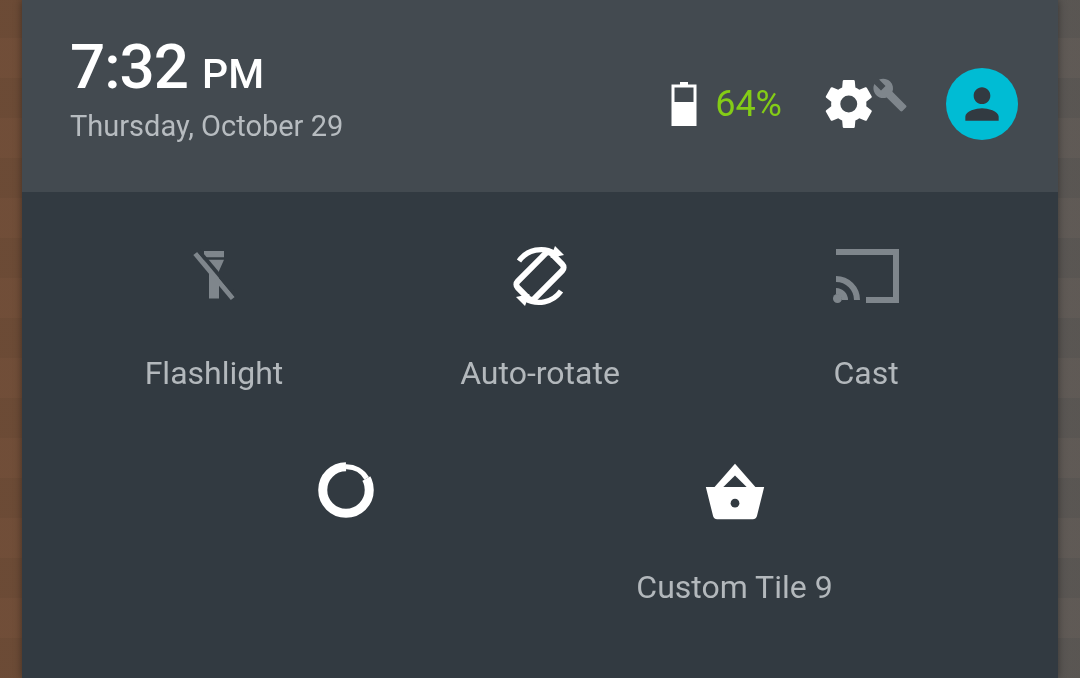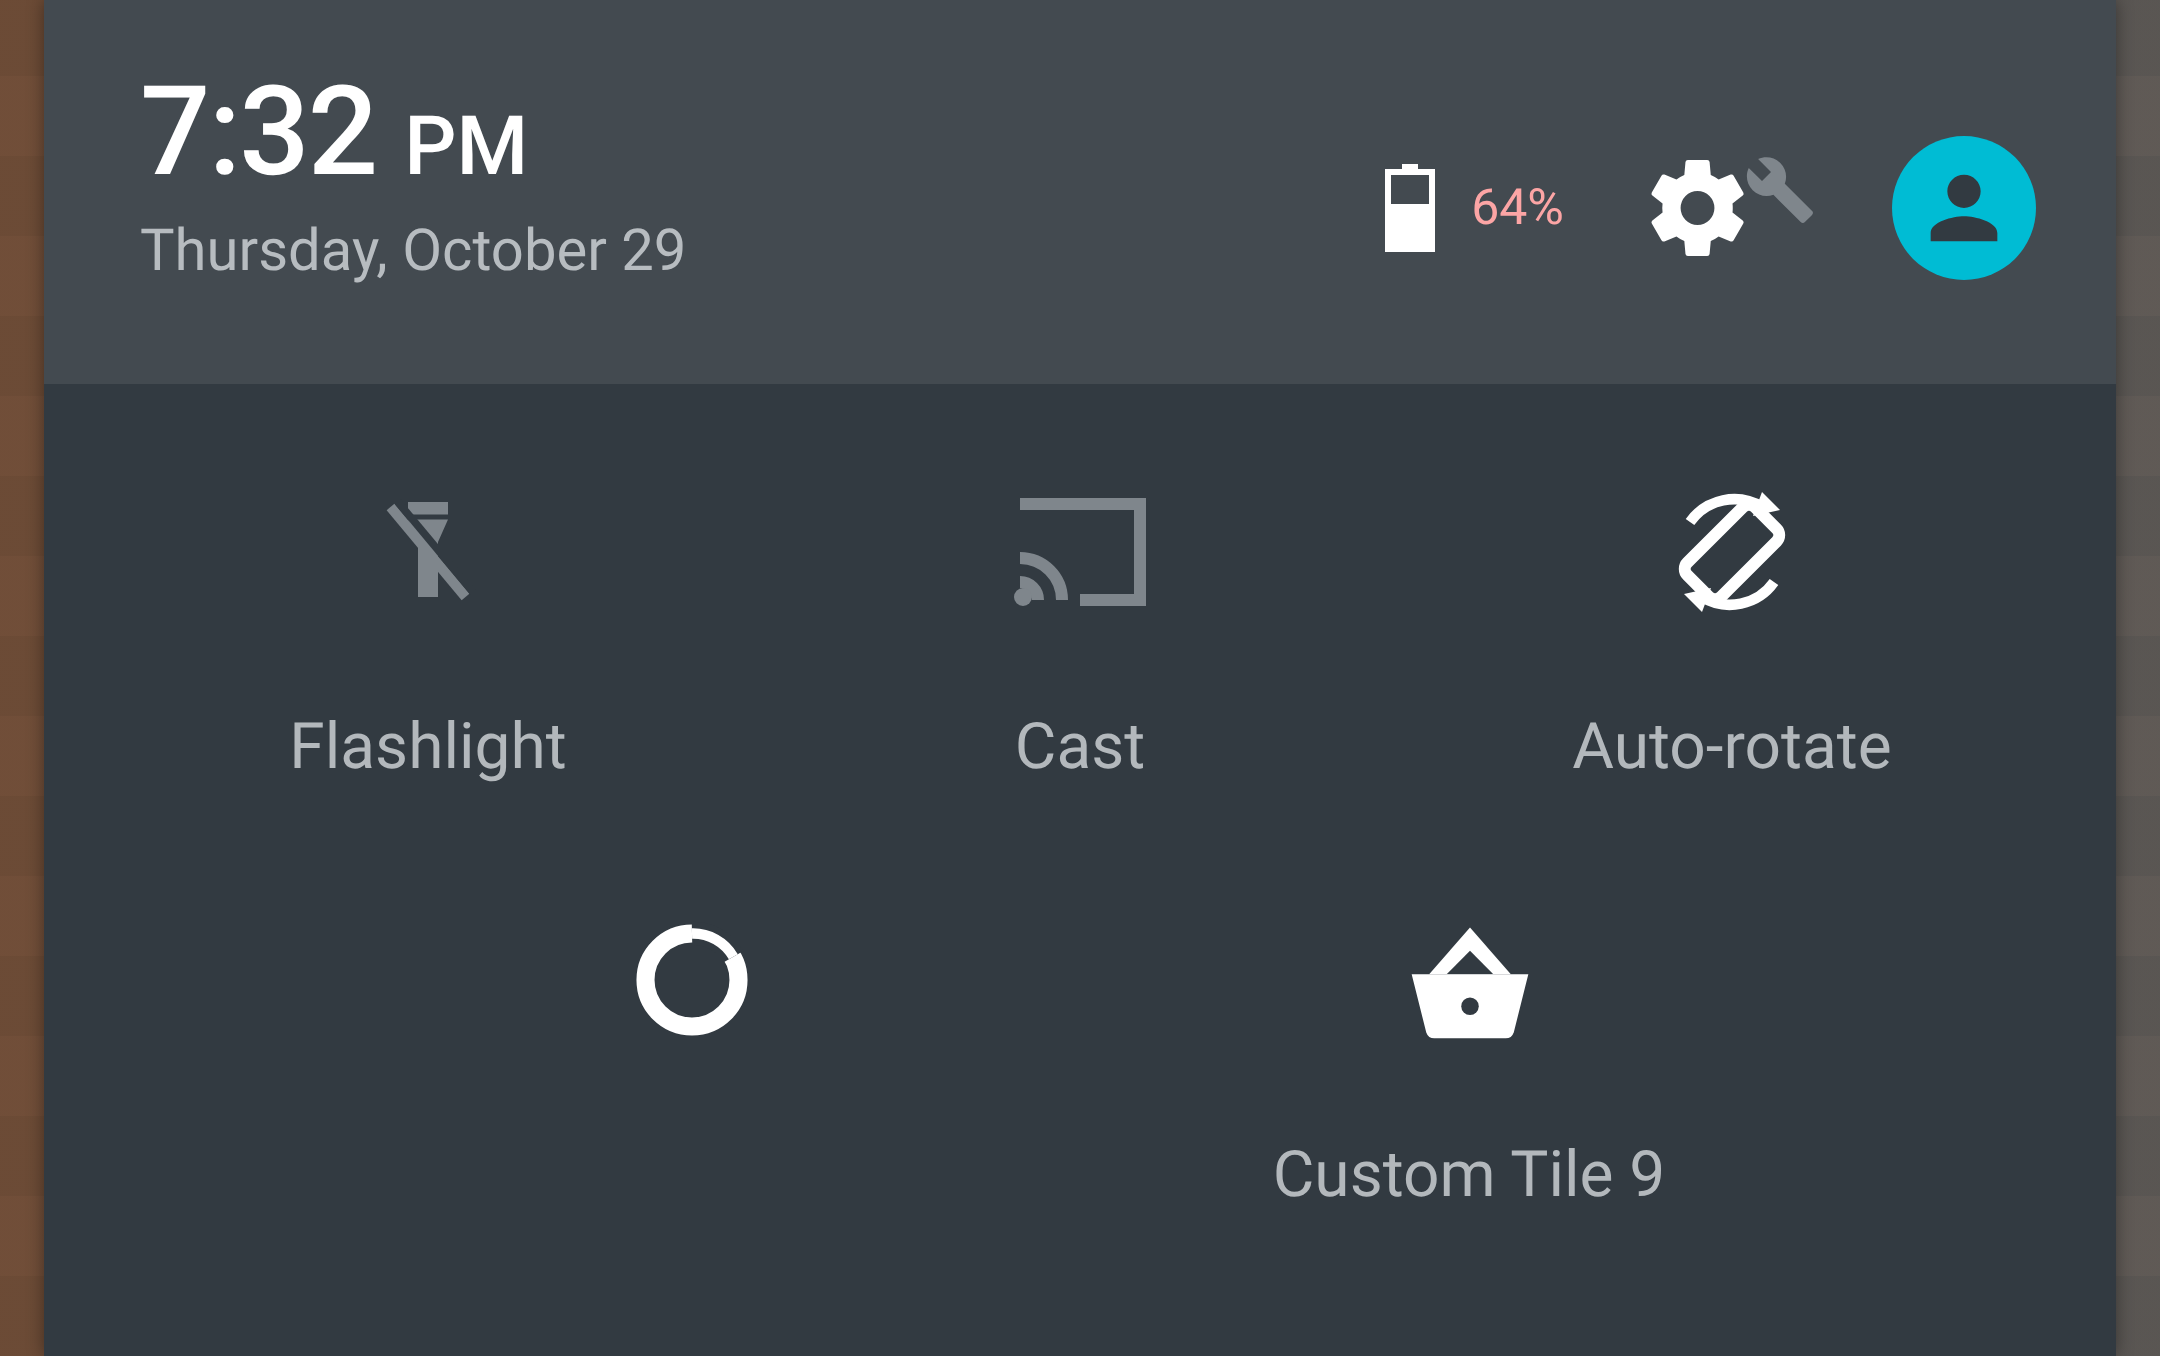--- a/index.html
+++ b/index.html
@@ -63,22 +63,22 @@
     align-items: center;
     gap: 38px;
     margin-top: 38px;
   }
   .battery-group {
     display: flex;
     align-items: center;
     gap: 18px;
   }
   .battery-pct {
-    font-size: 25px;
-    color: #fca5a5;
+    font-size: 36px;
+    color: #84cc16;
   }
   .settings-wrench {
     display: flex;
     align-items: center;
   }
   .avatar {
     width: 72px;
     height: 72px;
     border-radius: 50%;
     background: #00BCD4;
@@ -179,48 +179,48 @@
           <svg width="60" height="64" viewBox="0 0 48 48">
             <g fill="#7f868c">
               <rect x="16" y="4" width="16" height="5"></rect>
               <polygon points="16,11 32,11 28,20 28,42 20,42 20,20"></polygon>
             </g>
             <line x1="9" y1="6" x2="39" y2="42" stroke="#7f868c" stroke-width="4"></line>
             <line x1="12" y1="4" x2="42" y2="40" stroke="#323a41" stroke-width="3"></line>
           </svg>
         </div>
         <div class="tile-label">Flashlight</div>
-      </div>
-
-      <div class="tile">
-        <div class="tile-icon">
-          <svg width="72" height="60" viewBox="0 0 48 40">
-            <path fill="none" stroke="#7f868c" stroke-width="4" d="M4 4 h40 v32 h-20"></path>
-            <path fill="none" stroke="#7f868c" stroke-width="4" d="M4 22 a14 14 0 0 1 14 14"></path>
-            <path fill="none" stroke="#7f868c" stroke-width="4" d="M4 30 a6 6 0 0 1 6 6"></path>
-            <circle cx="5" cy="35" r="3" fill="#7f868c"></circle>
-          </svg>
-        </div>
-        <div class="tile-label">Cast</div>
       </div>
 
       <div class="tile">
         <div class="tile-icon">
           <svg width="76" height="76" viewBox="0 0 48 48">
             <g transform="rotate(45 24 24)">
               <rect x="16" y="8" width="16" height="32" rx="3" fill="none" stroke="#fff" stroke-width="4"></rect>
             </g>
             <path d="M 10 14 A 18 18 0 0 1 34 9" fill="none" stroke="#fff" stroke-width="3.5"></path>
             <polygon points="34,4 40,10 31,12" fill="#fff"></polygon>
             <path d="M 38 34 A 18 18 0 0 1 14 39" fill="none" stroke="#fff" stroke-width="3.5"></path>
             <polygon points="14,44 8,38 17,36" fill="#fff"></polygon>
           </svg>
         </div>
         <div class="tile-label">Auto-rotate</div>
       </div>
+
+      <div class="tile">
+        <div class="tile-icon">
+          <svg width="72" height="60" viewBox="0 0 48 40">
+            <path fill="none" stroke="#7f868c" stroke-width="4" d="M4 4 h40 v32 h-20"></path>
+            <path fill="none" stroke="#7f868c" stroke-width="4" d="M4 22 a14 14 0 0 1 14 14"></path>
+            <path fill="none" stroke="#7f868c" stroke-width="4" d="M4 30 a6 6 0 0 1 6 6"></path>
+            <circle cx="5" cy="35" r="3" fill="#7f868c"></circle>
+          </svg>
+        </div>
+        <div class="tile-label">Cast</div>
+      </div>
     </div>
 
     <div class="tile-row two">
       <div class="tile">
         <div class="tile-icon">
           <svg width="62" height="62" viewBox="0 0 48 48">
             <circle cx="24" cy="24" r="18" fill="none" stroke="#fff" stroke-width="7"></circle>
             <path d="M 24 6 A 18 18 0 0 1 40 15" fill="none" stroke="#323a41" stroke-width="9" stroke-linecap="butt"></path>
             <path d="M 24 6 A 18 18 0 0 1 40 15" fill="none" stroke="#fff" stroke-width="4"></path>
           </svg>

